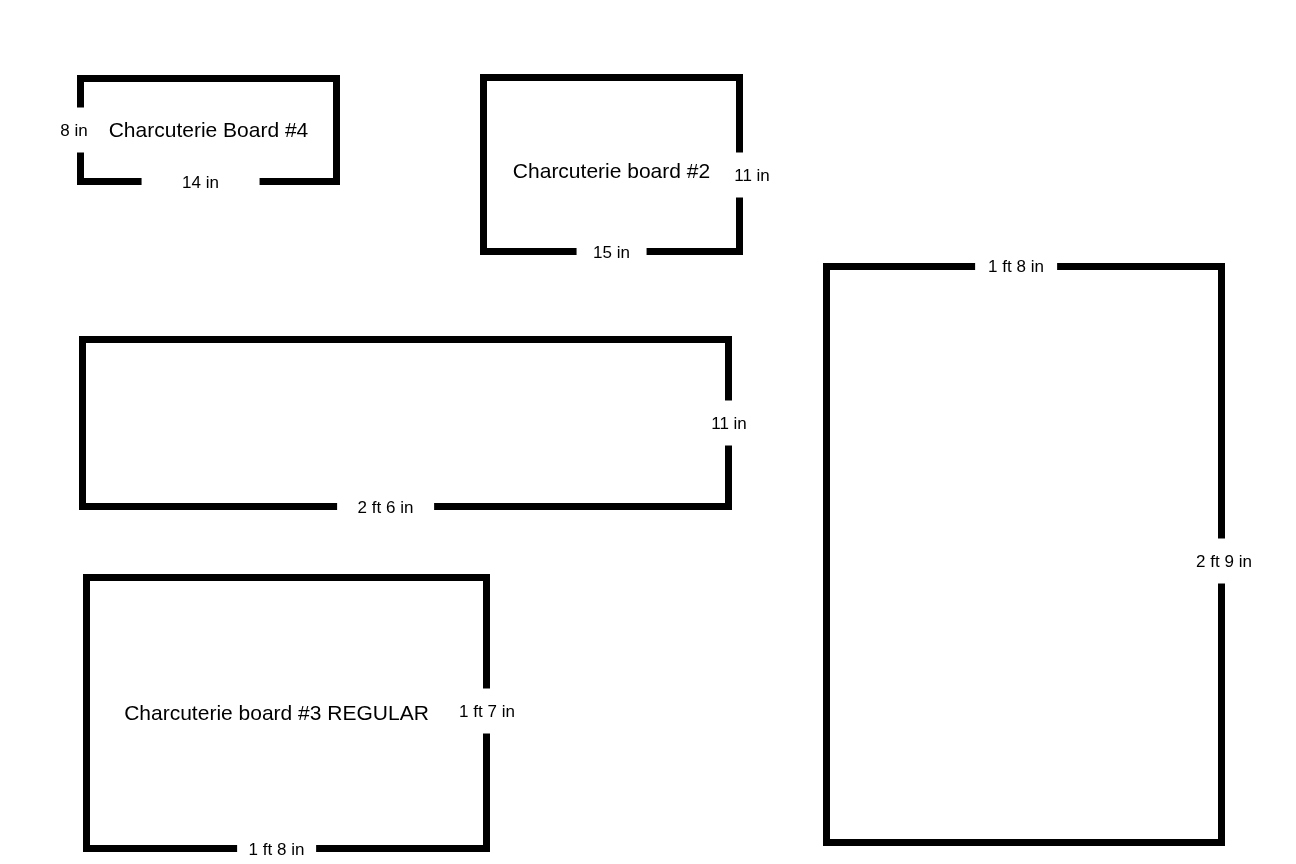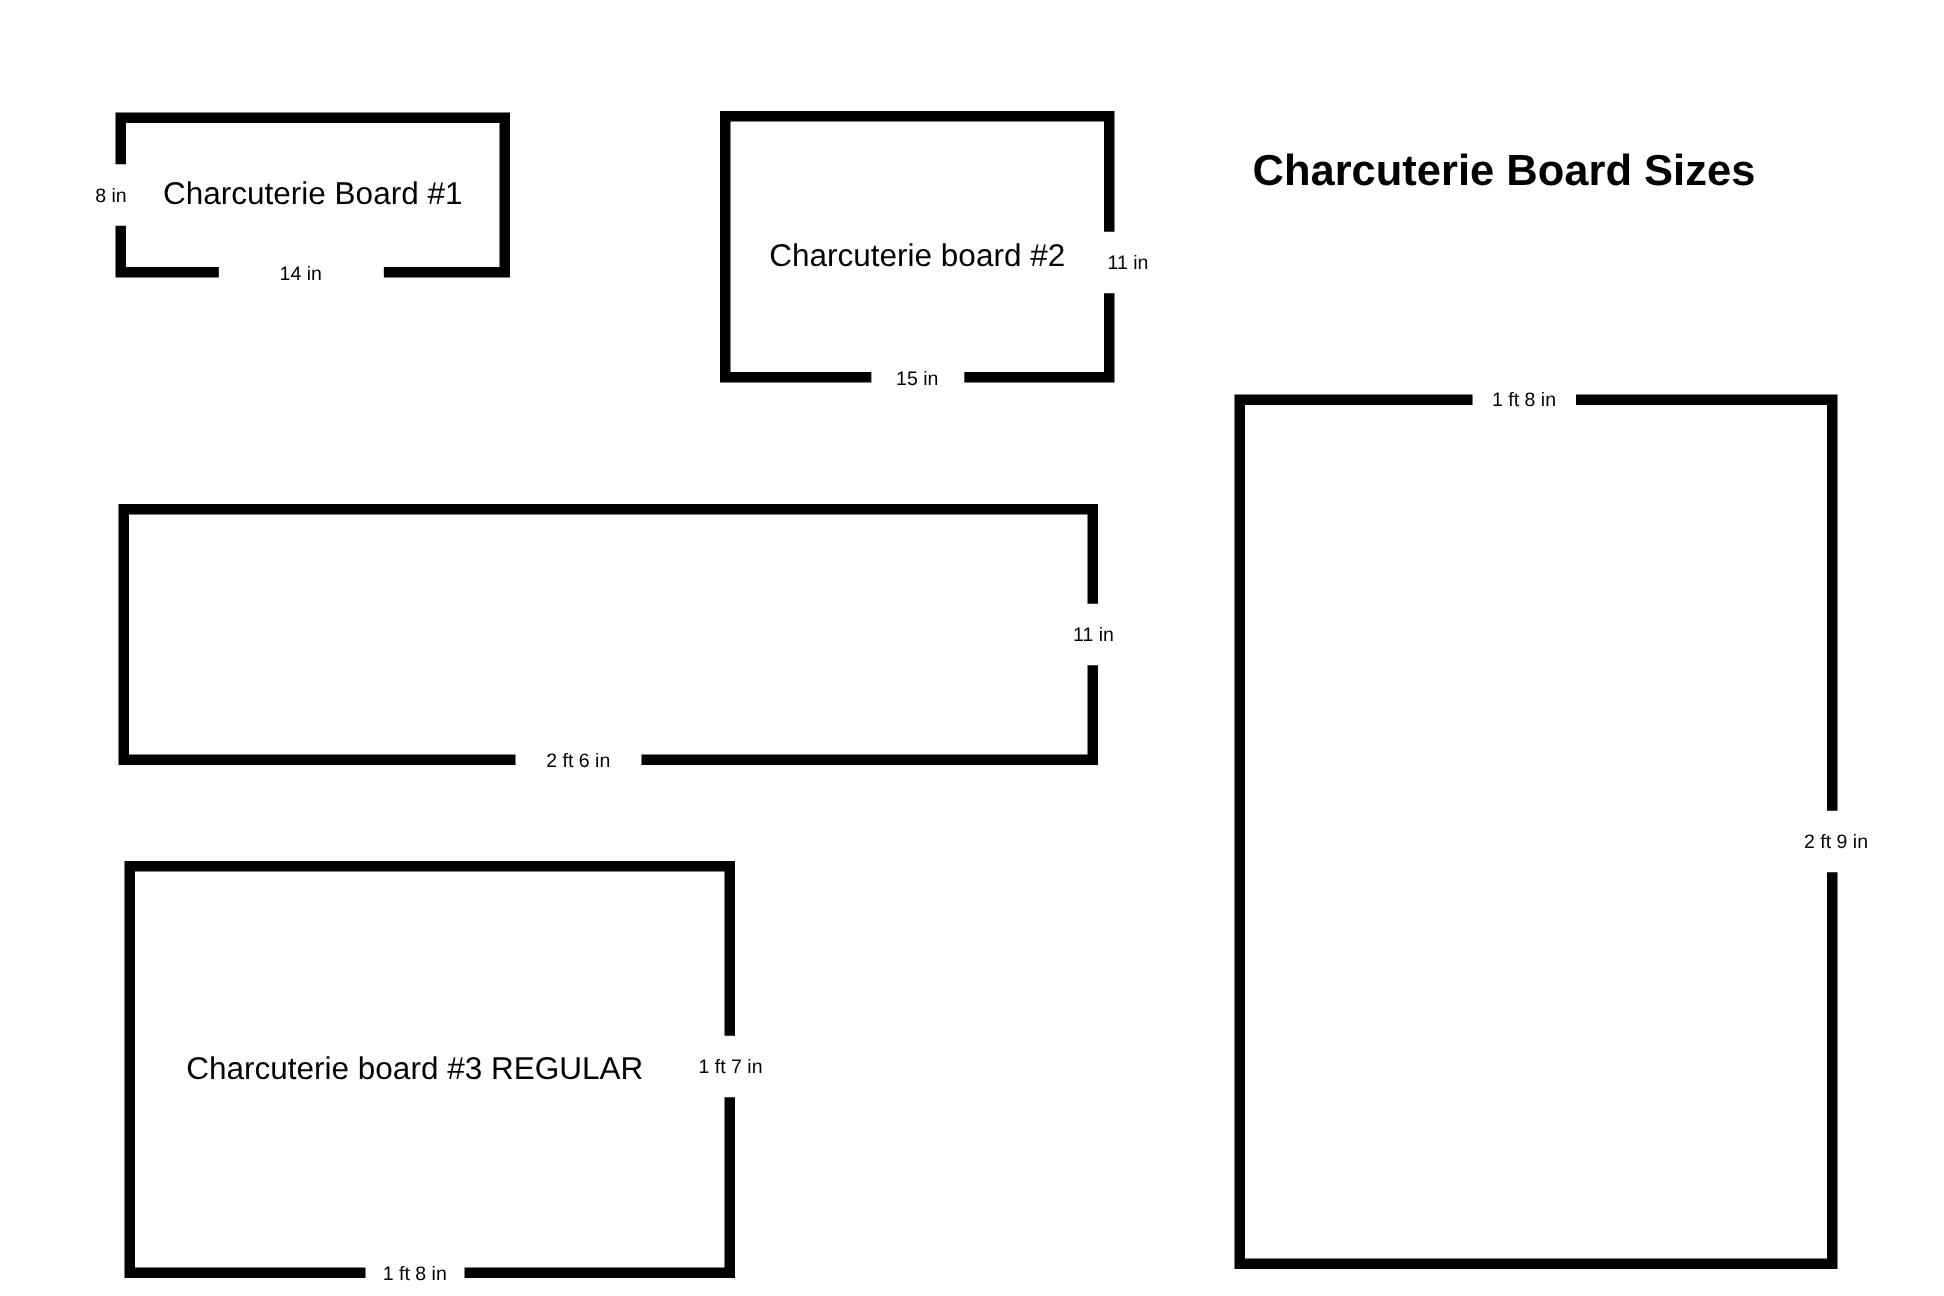--- a/index.html
+++ b/index.html
@@ -31,21 +31,21 @@
     left:50%; top:50%;
     transform:translate(-50%,-50%);
     font-size:21px;
     white-space:nowrap;
     background:var(--paper);
     padding:0 6px;
   }
   .dim {
     position:absolute;
     background:var(--paper);
-    font-size:13px;
+    font-size:17px;
     line-height:1;
     white-space:nowrap;
   }
   
   .dim-left   { left:-10px;  top:50%;  transform:translate(-50%,-50%); padding:14px 5px; }
   .dim-right  { right:-10px; top:50%;  transform:translate(50%,-50%);  padding:14px 5px; }
   .dim-bottom { bottom:-4px; left:50%; transform:translate(-50%,50%);  padding:0 17px;   }
   .dim-top    { top:-4px;    left:50%; transform:translate(-50%,-50%); padding:0 13px;   }
 
   
@@ -73,24 +73,23 @@
   #b4 { left:823px; top:263px; width:402px; height:583px; }
   #b4 .board-label { top:calc(50% - 7px); }
   #b4 .dim-top { left:calc(50% - 8px); }
   #b4 .dim-right { right:-6px; top:calc(50% + 6px); }
 </style>
 </head>
 <body>
 
 <div class="canvas">
 
-  <div class="title">Charcuterie Board Sizes</div>
 
   <div class="board" id="b1">
-    <span class="board-label">Charcuterie Board #1</span>
+    <span class="board-label">Charcuterie Board #4</span>
     <span class="dim dim-left">8 in</span>
     <span class="dim dim-bottom">14 in</span>
   </div>
 
   <div class="board" id="b2">
     <span class="board-label">Charcuterie board #2</span>
     <span class="dim dim-right">11 in</span>
     <span class="dim dim-bottom">15 in</span>
   </div>
 

